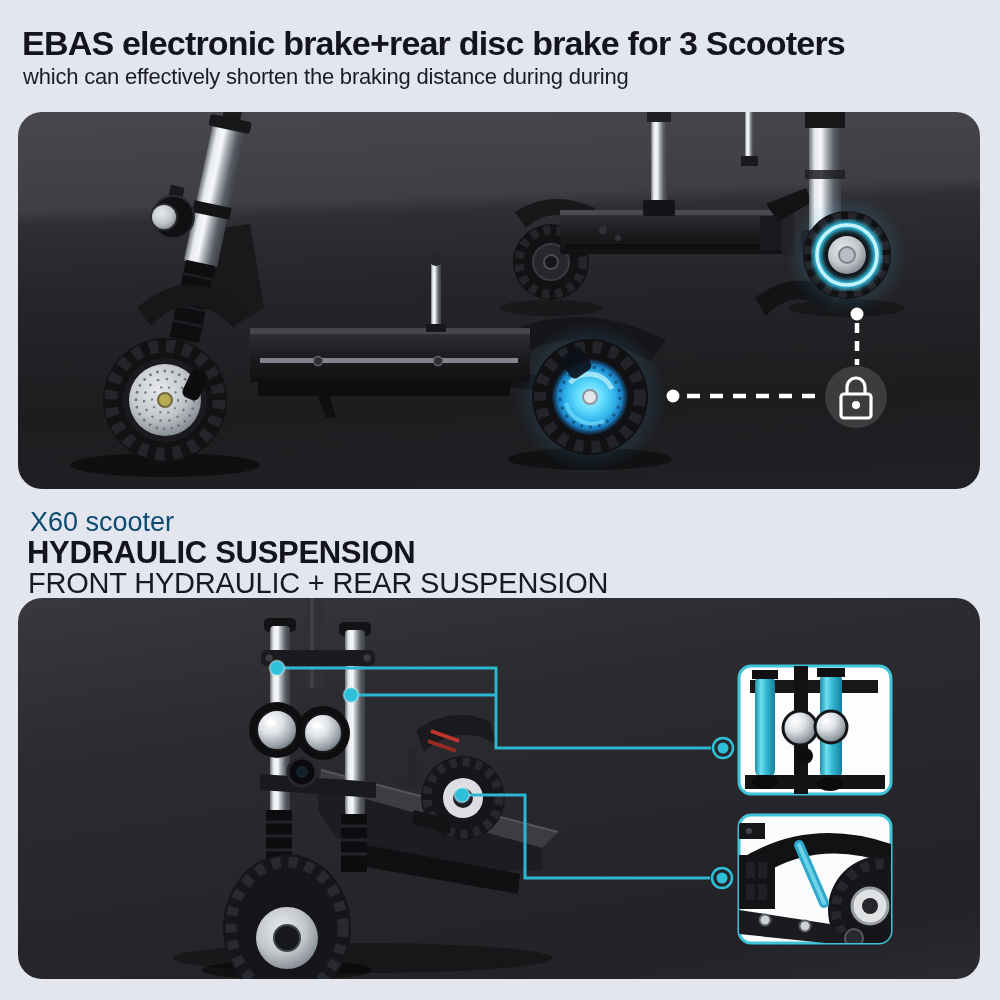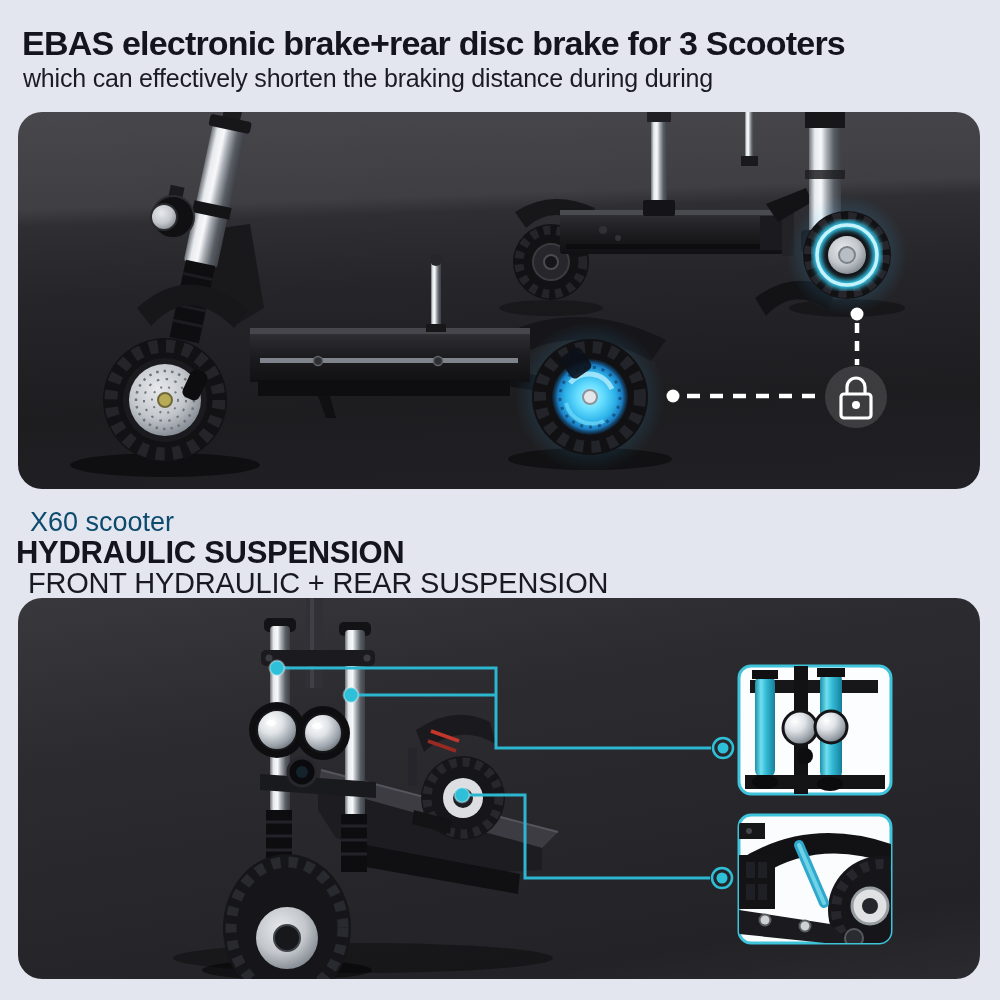--- a/index.html
+++ b/index.html
@@ -12,29 +12,29 @@
   }
   .page{position:absolute;inset:0;}
   
   .h1{
     position:absolute;left:22px;top:24px;
     font-size:34px;font-weight:700;letter-spacing:-0.8px;
     color:#14141d;white-space:nowrap;
   }
   .sub1{
     position:absolute;left:23px;top:64px;
-    font-size:25px;font-weight:400;letter-spacing:-0.2px;
+    font-size:22px;font-weight:400;letter-spacing:-0.2px;
     color:#1b1b24;white-space:nowrap;
   }
   .kicker{
     position:absolute;left:30px;top:507px;
     font-size:27px;font-weight:400;color:#0c4a6e;white-space:nowrap;
   }
   .h2{
-    position:absolute;left:16px;top:535px;
+    position:absolute;left:27px;top:535px;
     font-size:31px;font-weight:700;letter-spacing:-0.3px;
     color:#14141d;white-space:nowrap;
   }
   .sub2{
     position:absolute;left:28px;top:567px;
     font-size:29px;font-weight:400;letter-spacing:-0.2px;
     color:#191922;white-space:nowrap;
   }
   
   .panel{

